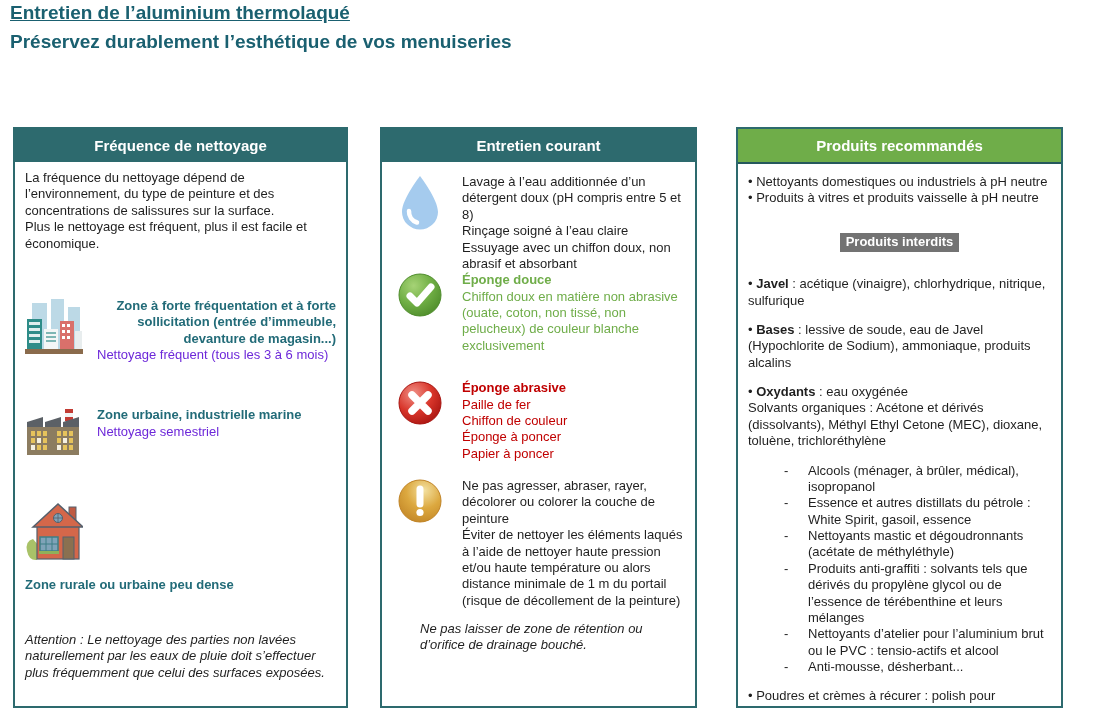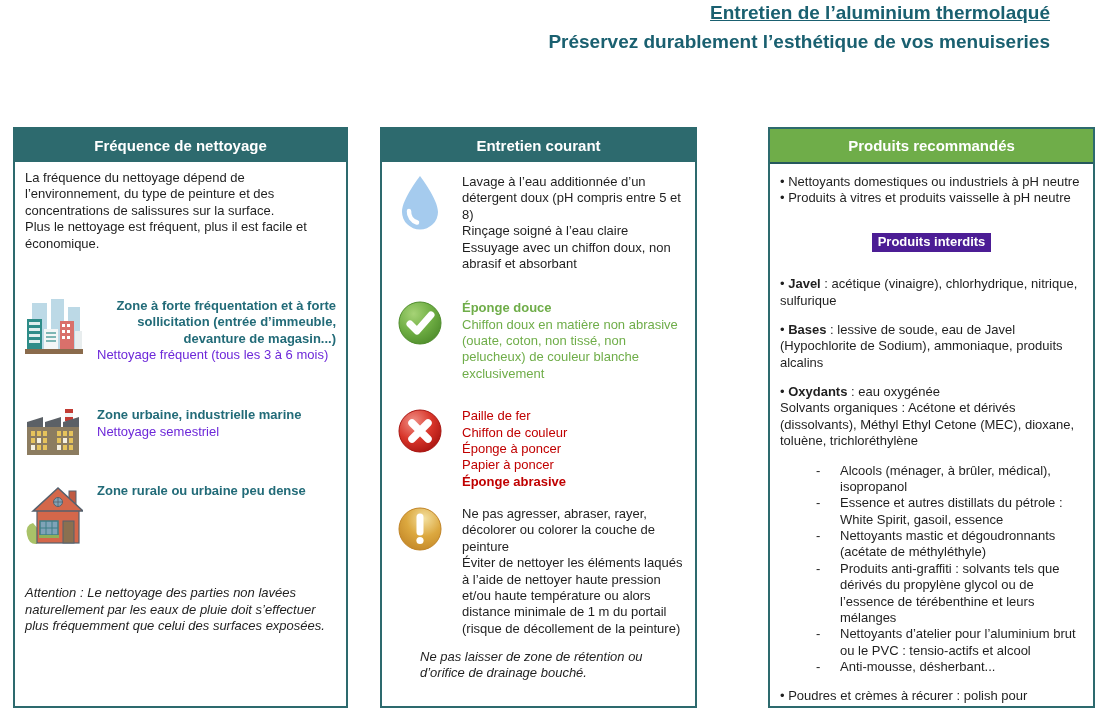--- a/index.html
+++ b/index.html
@@ -1,64 +1,64 @@
 <!DOCTYPE html>
 <html><head>
 <meta charset="utf-8">
 <style>
   html,body{margin:0;padding:0;}
   body{
     width:1102px;height:723px;background:#ffffff;position:relative;
     font-family:"Liberation Sans", sans-serif;color:#1f1f1f;
   }
-  .page-titles{position:absolute;top:2px;left:16px;width:1034px;text-align:right;}
+  .page-titles{position:absolute;top:2px;left:10px;width:1034px;text-align:left;}
   .title-main{display:inline-block;font-size:19px;font-weight:bold;color:#1A6070;text-decoration:underline;}
   .title-sub{display:block;font-size:19px;font-weight:bold;color:#1A6070;margin-top:7px;}
 
   .col{position:absolute;top:127px;height:581px;box-sizing:border-box;
        border:2px solid #2D6A6E;background:#fff;display:flex;flex-direction:column;}
   .col-1{left:13px;width:335px;}
   .col-2{left:380px;width:317px;}
-  .col-3{left:768px;width:327px;}
+  .col-3{left:736px;width:327px;}
   .col-header{height:33px;flex:0 0 33px;display:flex;align-items:center;justify-content:center;
               color:#fff;font-weight:bold;font-size:15px;}
   .col-1 .col-header,.col-2 .col-header{background:#2D6A6E;}
   .col-3 .col-header{background:#6FAD49;border-bottom:2px solid #25585C;}
   .col-body{flex:1;padding:8px 10px;font-size:13px;line-height:1.26;overflow:hidden;position:relative;}
 
   .preline{white-space:pre-line;}
 
   
   .zone-row{display:flex;gap:14px;align-items:flex-start;}
   .zone-row.z1{margin-top:46px;}
   .zone-row.z2{margin-top:44px;}
-  .zone-row.z3{margin-top:22px;}
+  .zone-row.z3{margin-top:38px;flex-direction:column;}
   .zone-icon{flex:0 0 58px;display:flex;justify-content:center;}
   .zone-title{color:#226B78;font-weight:bold;text-align:right;}
   .zone-detail{color:#6d28d9;}
   .note-italic{font-style:italic;}
   .col1-note{margin-top:38px;}
 
   
   .care-row{display:flex;gap:14px;align-items:flex-start;}
   .care-row .icon-cell{flex:0 0 56px;display:flex;justify-content:center;}
   .care-row.c1{margin-top:4px;}
-  .care-row.c2{margin-top:28px;}
+  .care-row.c2{}
   .care-row.c3{margin-top:26px;}
   .care-row.c4{margin-top:16px;}
   .care-text{flex:1;}
   .green-text{color:#6FAD49;}
   .red-text{color:#C00000;}
   .bold{font-weight:bold;}
   .col2-note{margin-top:12px;margin-left:28px;font-style:italic;}
 
   
   .p-rec{margin-top:2px;}
   .badge-wrap{text-align:center;margin-top:26px;}
-  .badge{display:inline-block;background:#4c1d95;color:#fff;font-weight:bold;padding:1px 6px 2px;}
+  .badge{display:inline-block;background:#737373;color:#fff;font-weight:bold;padding:1px 6px 2px;}
   .p-acids{margin-top:24px;}
   .p-bases{margin-top:13px;}
   .p-oxy{margin-top:13px;}
   .dash-list{margin-top:13px;}
   .dash-item{display:flex;margin-left:36px;}
   .dash{flex:0 0 24px;}
   .dash-text{flex:1;}
   .p-powders{margin-top:13px;}
 </style>
 </head>
@@ -216,25 +216,25 @@
               <stop offset="0%" stop-color="#F09187"></stop>
                 <stop offset="55%" stop-color="#D8352A"></stop>
                 <stop offset="100%" stop-color="#A81410"></stop>
             </radialGradient>
           </defs>
           <circle cx="23" cy="23" r="21" fill="url(#gRed)" stroke="#A81410" stroke-width="1"></circle>
           <path d="M15 15 L31 31 M31 15 L15 31" stroke="#ffffff" stroke-width="7.5" stroke-linecap="round"></path>
         </svg>
       </span>
       <div class="care-text">
+        <div class="red-text bold">Éponge abrasive</div>
         <div class="red-text preline">Paille de fer
 Chiffon de couleur
 Éponge à poncer
 Papier à poncer</div>
-        <div class="red-text bold">Éponge abrasive</div>
       </div>
     </div>
 
     <div class="care-row c4">
       <span class="icon-cell">
         <svg width="46" height="46" viewBox="0 0 46 46">
           <defs>
             <radialGradient id="gGold" cx="60%" cy="25%" r="85%">
               <stop offset="0%" stop-color="#F3E0A0"></stop>
                 <stop offset="50%" stop-color="#DCA83F"></stop>

